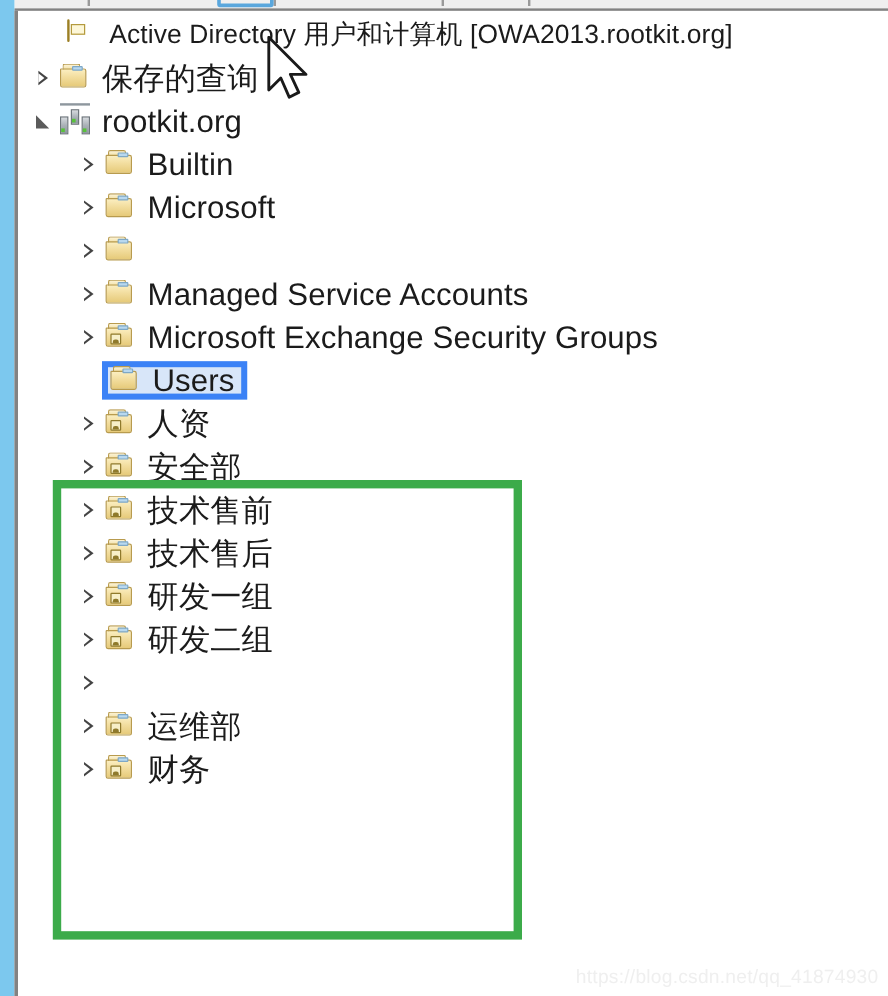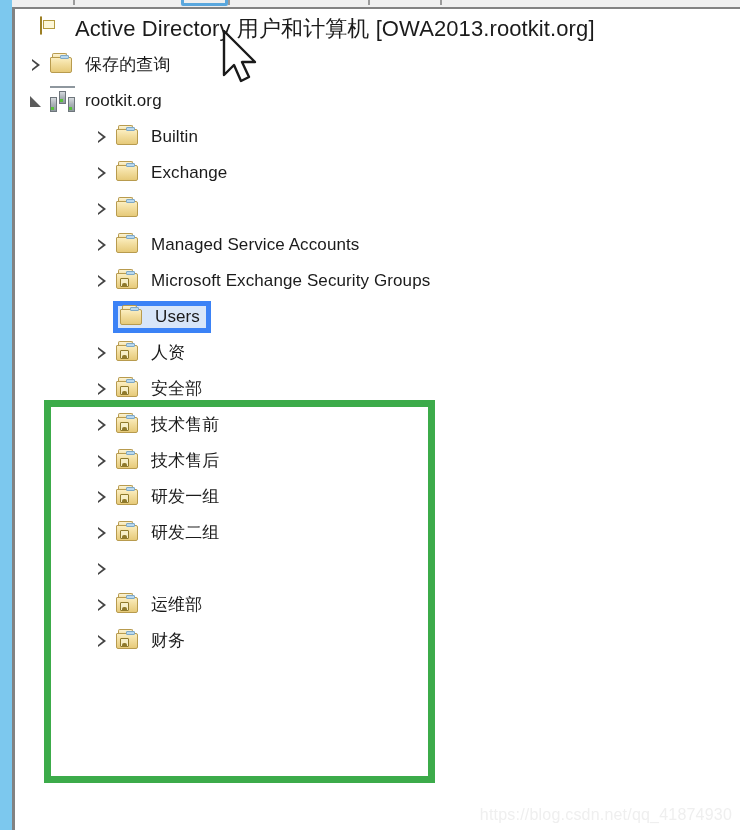--- a/index.html
+++ b/index.html
@@ -265,33 +265,33 @@
     position: absolute;
     left: 0;
     bottom: 1px;
     width: 25px;
     height: 2px;
     background: #8e979e;
   }
 
   
   .label {
-    font-size: 17px;
+    font-size: 26px;
     line-height: 24px;
     color: #1b1b1b;
     letter-spacing: 0.1px;
   }
   .label.root {
     font-size: 22px;
   }
 
   
-  .lvl0 { padding-left: 0px; }
+  .lvl0 { padding-left: 0px; margin-left: 16px; }
   .lvl1 { padding-left: 10px; }
-  .lvl2 { padding-left: 76px; }
+  .lvl2 { padding-left: 48px; }
 
   
   #annotation-box {
     position: absolute;
     left: 44px;
     top: 400px;
     width: 391px;
     height: 383px;
     border: 7px solid #3cab4a;
     box-sizing: border-box;
@@ -378,21 +378,21 @@
       </span>
     </div>
 
 
     <div class="tree-row lvl2">
       <span class="expander collapsed"></span>
       <span class="row-hit">
         <span class="icon">
           <span class="icon-folder"><span class="ftab"></span><span class="fbody"></span><span class="fclip"></span></span>
         </span>
-        <span class="label">Exchange</span>
+        <span class="label">Microsoft</span>
       </span>
     </div>
 
 
     <div class="tree-row lvl2">
       <span class="expander collapsed"></span>
       <span class="row-hit">
         <span class="icon">
           <span class="icon-folder"><span class="ftab"></span><span class="fbody"></span><span class="fclip"></span></span>
         </span>

